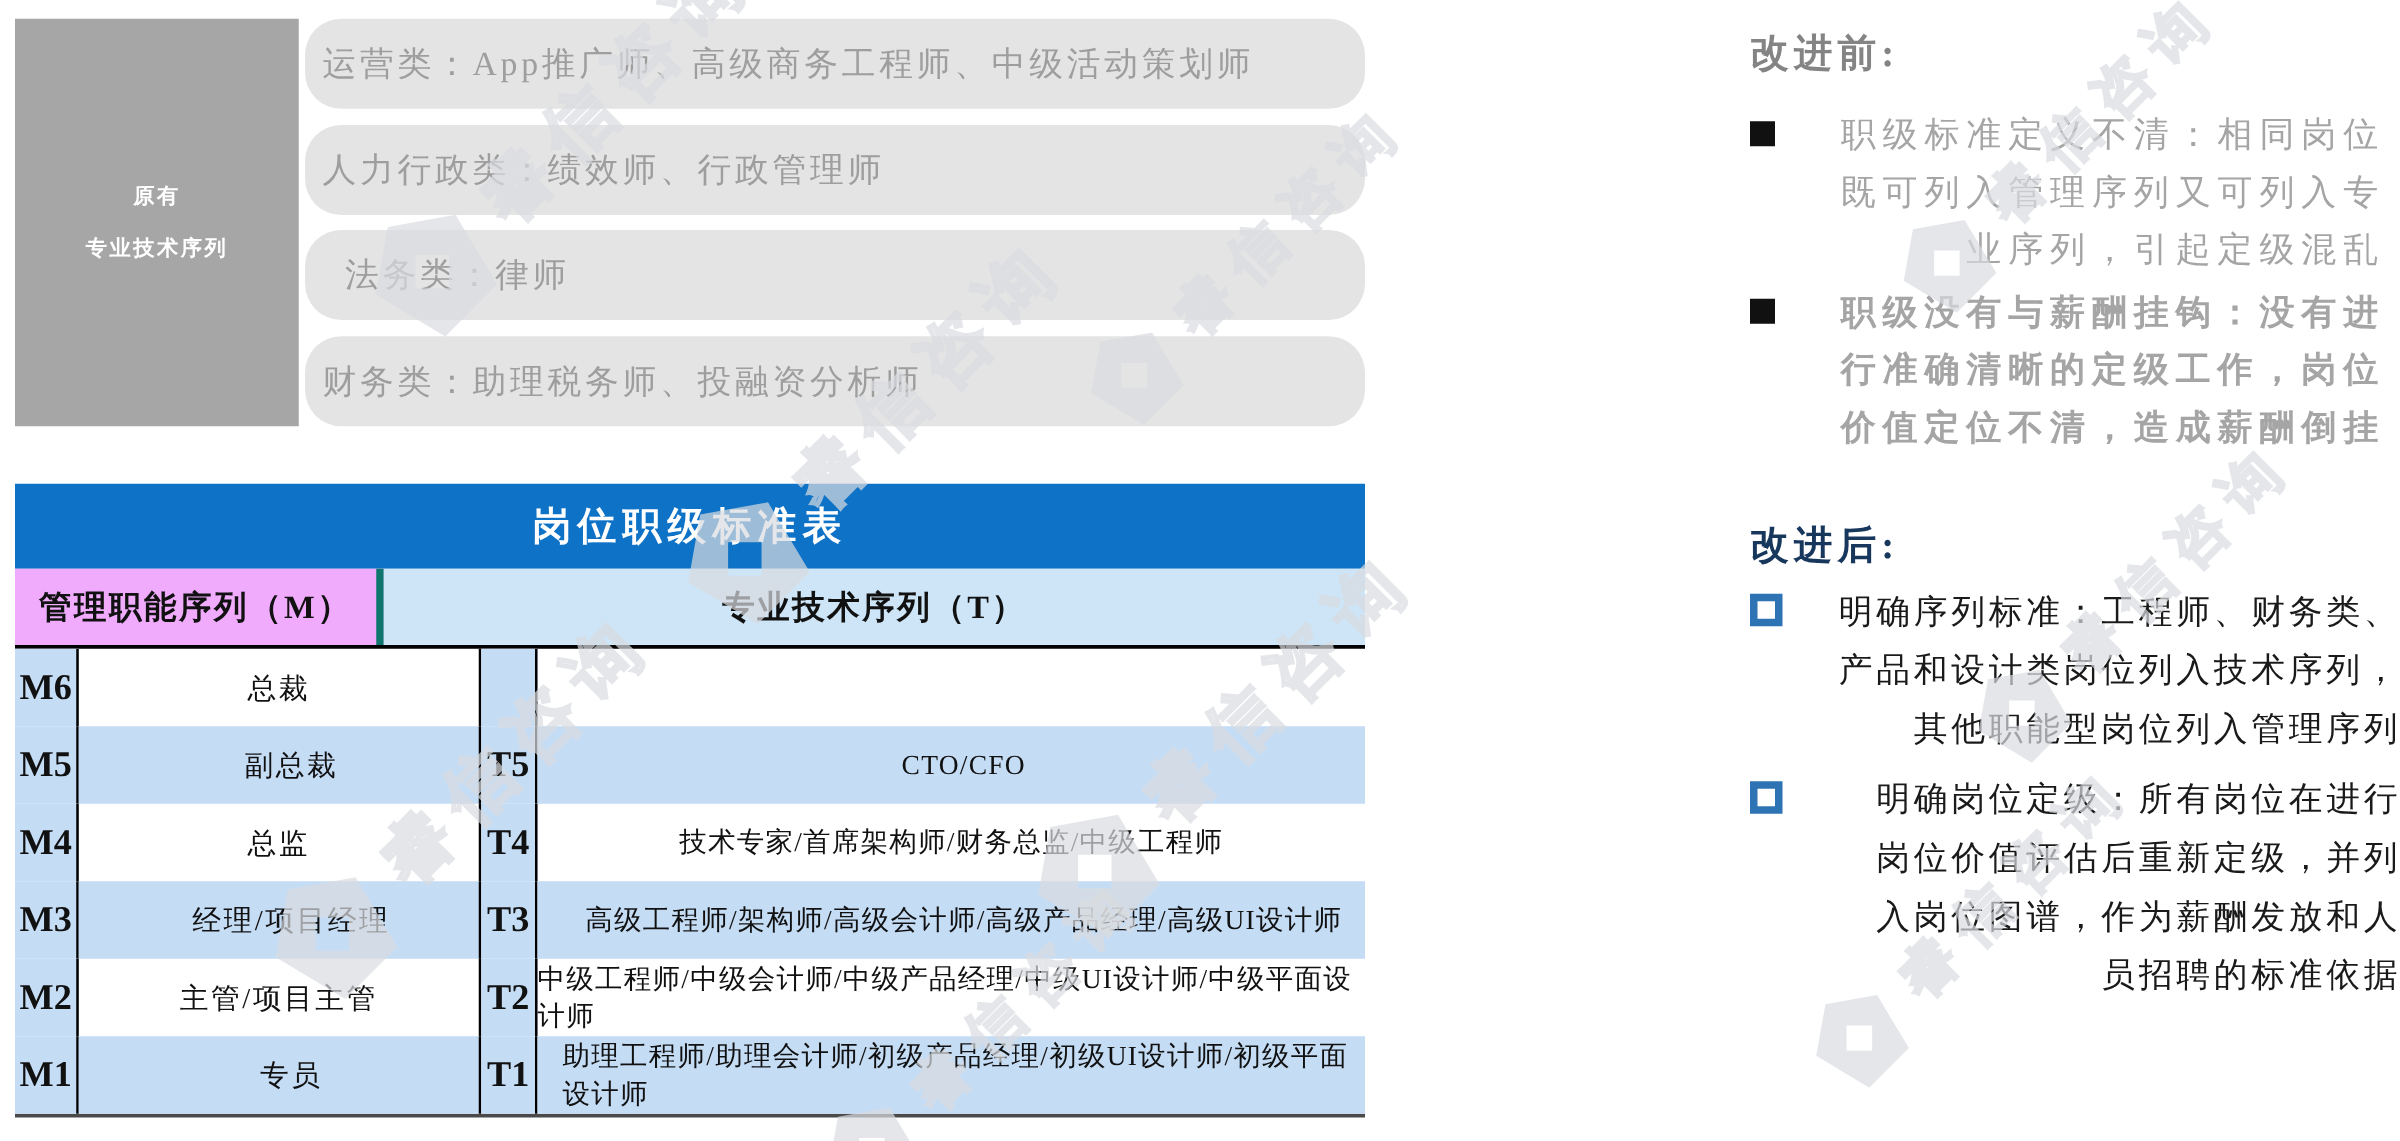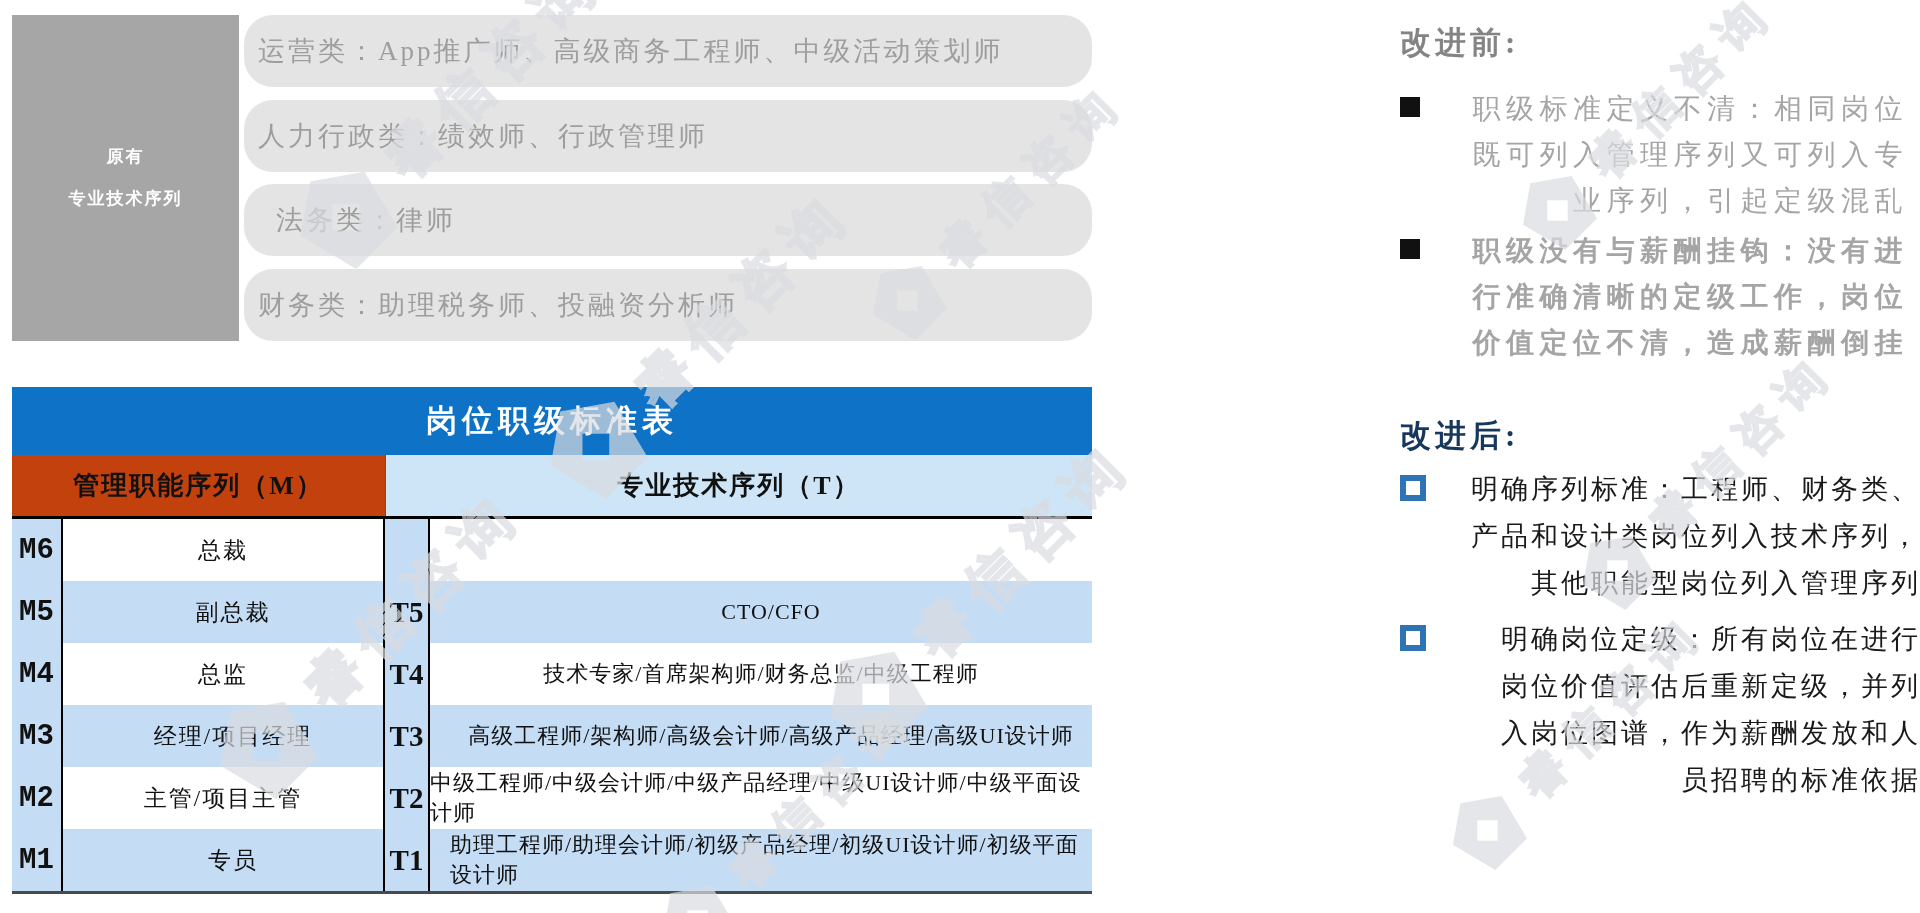--- a/index.html
+++ b/index.html
@@ -28,33 +28,33 @@
     background:#0E72C6; color:#ffffff; font-size:31px; font-weight:bold; letter-spacing:5px;
     display:flex; align-items:center; justify-content:center;
   }
   .tbl-subhead {
     position:absolute; left:12px; top:455px; width:1080px; height:61px; display:flex;
   }
   .tbl-subhead .sh {
     display:flex; align-items:center; justify-content:center;
     font-size:26px; font-weight:bold; color:#111111; letter-spacing:2px; box-sizing:border-box;
   }
-  .sh-left  { width:374px; background:#c2410c; border-right:1px solid #0f766e; }
+  .sh-left  { width:295px; background:#f0abfc; border-right:6px solid #0f766e; }
   .sh-right { flex:1; background:#CDE5F6; }
   .tbl-body {
     position:absolute; left:12px; top:516px; width:1080px;
     border-top:3px solid #000; border-bottom:3px solid #4a4a4a;
     display:grid; grid-template-columns:51px 322px 45px 662px; grid-auto-rows:62px;
   }
   .cell {
     display:flex; align-items:center; justify-content:center;
     box-sizing:border-box; color:#111111;
   }
   .c-mlabel { background:#C5DCF5; border-right:2px solid #000;
-    font-size:29px; font-weight:bold; font-family:Liberation Mono, monospace; }
+    font-size:29px; font-weight:bold; font-family:Liberation Serif, serif; }
   .c-mval   { border-right:2px solid #000; font-size:23px; letter-spacing:2px; }
   .c-tlabel { background:#C5DCF5; border-right:2px solid #000;
     font-size:29px; font-weight:bold; font-family:"Liberation Serif",serif; }
   .c-tval   { font-size:22px; letter-spacing:1px; }
   .alt.c-mval, .alt.c-tval { background:#C5DCF5;padding-left:20px; }
 
   
   .panel { position:absolute; left:1400px; top:0; width:515px; height:913px; }
   .p-head { position:absolute; left:0; font-weight:bold; font-size:31px; letter-spacing:4px; }
   .head-before { top:22px; color:#848484; }

